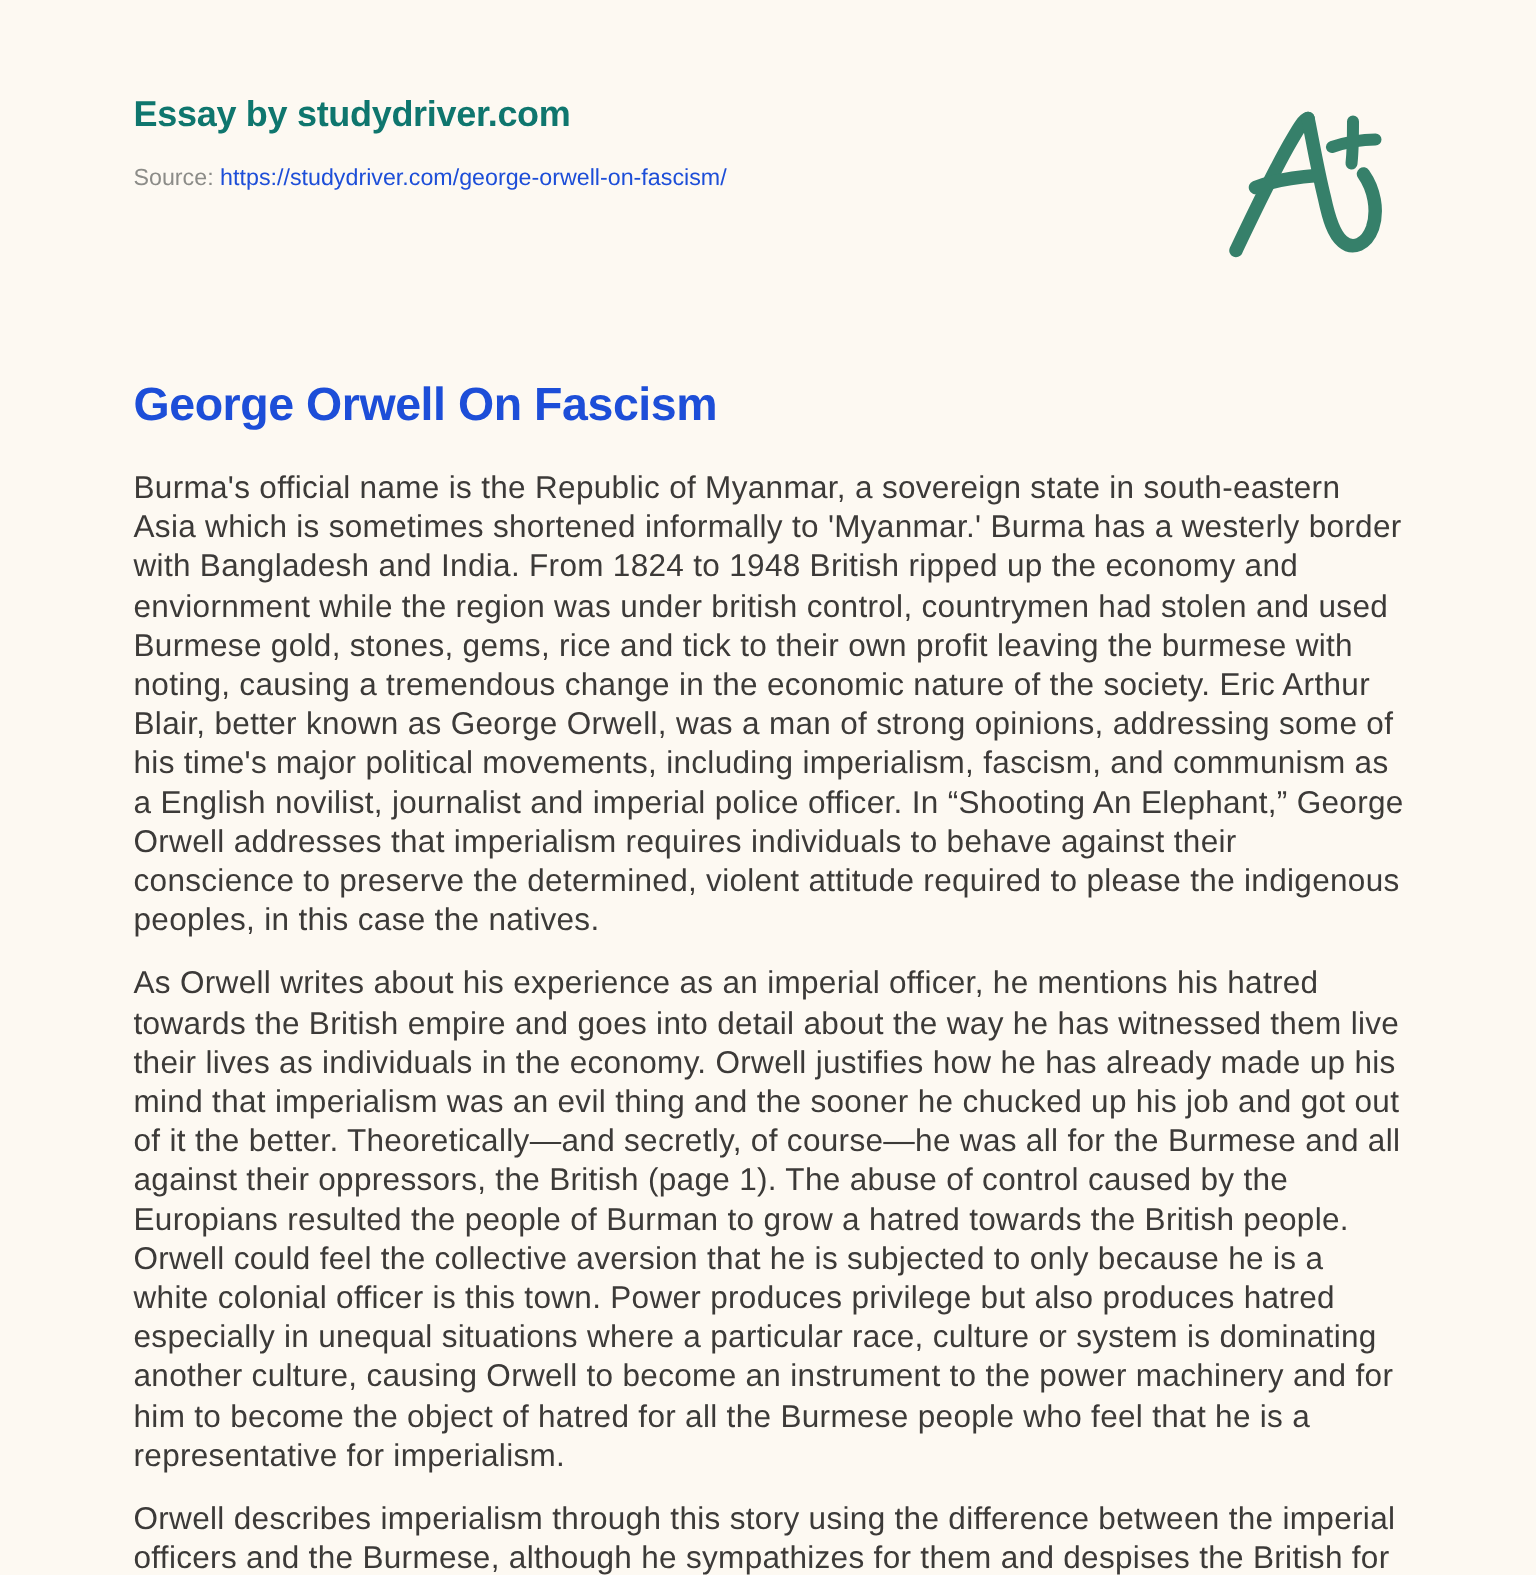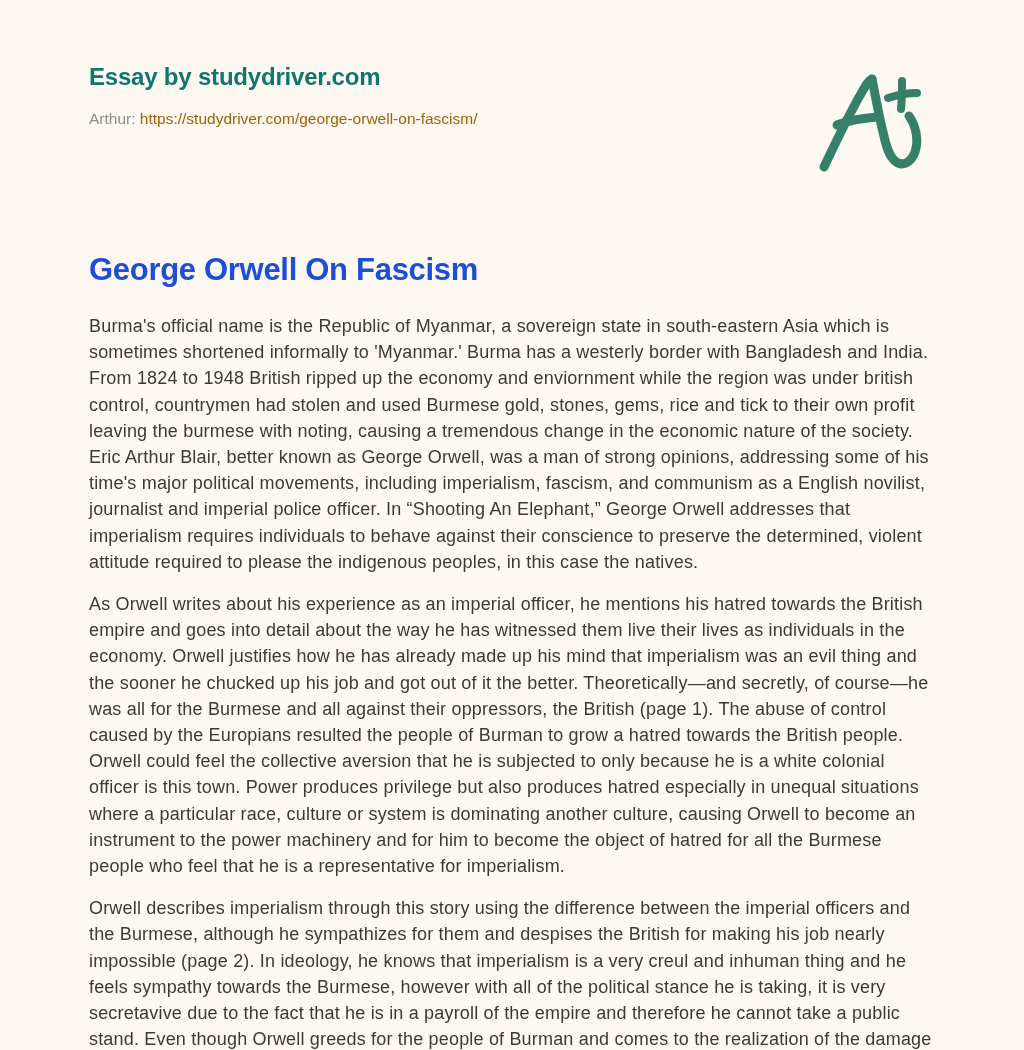--- a/index.html
+++ b/index.html
@@ -54,21 +54,21 @@
     line-height: 20px;
     color: #8a8a86;
     white-space: nowrap;
   }
 
   .source-label {
     color: #8c8c88;
   }
 
   .source-url {
-    color: #a16207;
+    color: #1d4ed8;
     text-decoration: none;
   }
 
   
   .logo {
     position: absolute;
     left: 812px;
     top: 66px;
     width: 118px;
     height: 112px;
@@ -94,42 +94,42 @@
 
   .body-copy {
     position: absolute;
     left: 89px;
     top: 313px;
     width: 848px;
   }
 
   .body-copy p {
     margin: 0 0 16px 0;
-    font-size: 18px;
+    font-size: 21px;
     line-height: 26.2px;
     color: #3c3a38;
     text-align: left;
     letter-spacing: 0.01em;
   }
 
   .body-copy p:last-child {
     margin-bottom: 0;
   }
 </style>
 </head>
 <body>
 
 <div class="page">
 
   <div class="header">
 
     <div class="attribution">
       <div class="essay-by">Essay by studydriver.com</div>
       <div class="source-line">
-        <span class="source-label">Arthur: </span><a class="source-url" href="#">https://studydriver.com/george-orwell-on-fascism/</a>
+        <span class="source-label">Source: </span><a class="source-url" href="#">https://studydriver.com/george-orwell-on-fascism/</a>
       </div>
     </div>
 
     <div class="logo">
       <svg viewBox="0 0 118 112" xmlns="http://www.w3.org/2000/svg">
         <g fill="none" stroke="#36806A" stroke-linecap="round" stroke-linejoin="round">
 
           <path d="M12 101 C 22 80, 38 46, 50 26 C 54 19, 57 14, 60 13" stroke-width="9"></path>
 
           <path d="M60 13 C 62 22, 66 46, 71 66 C 74 80, 77 90, 83 95

